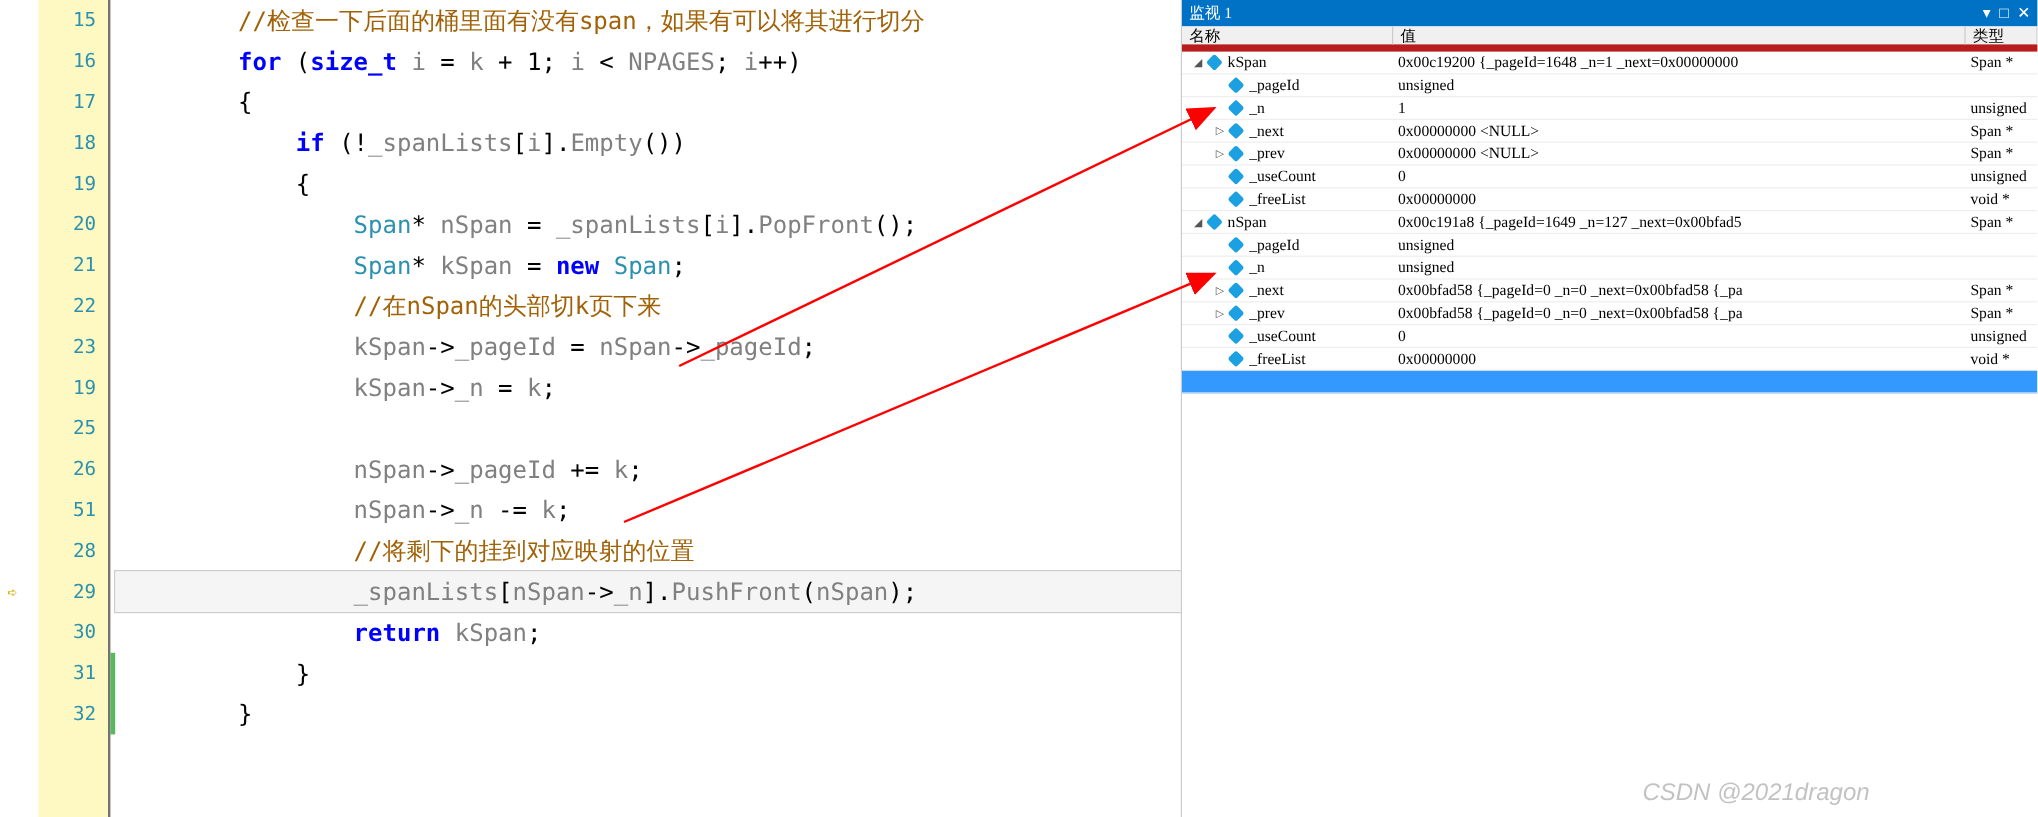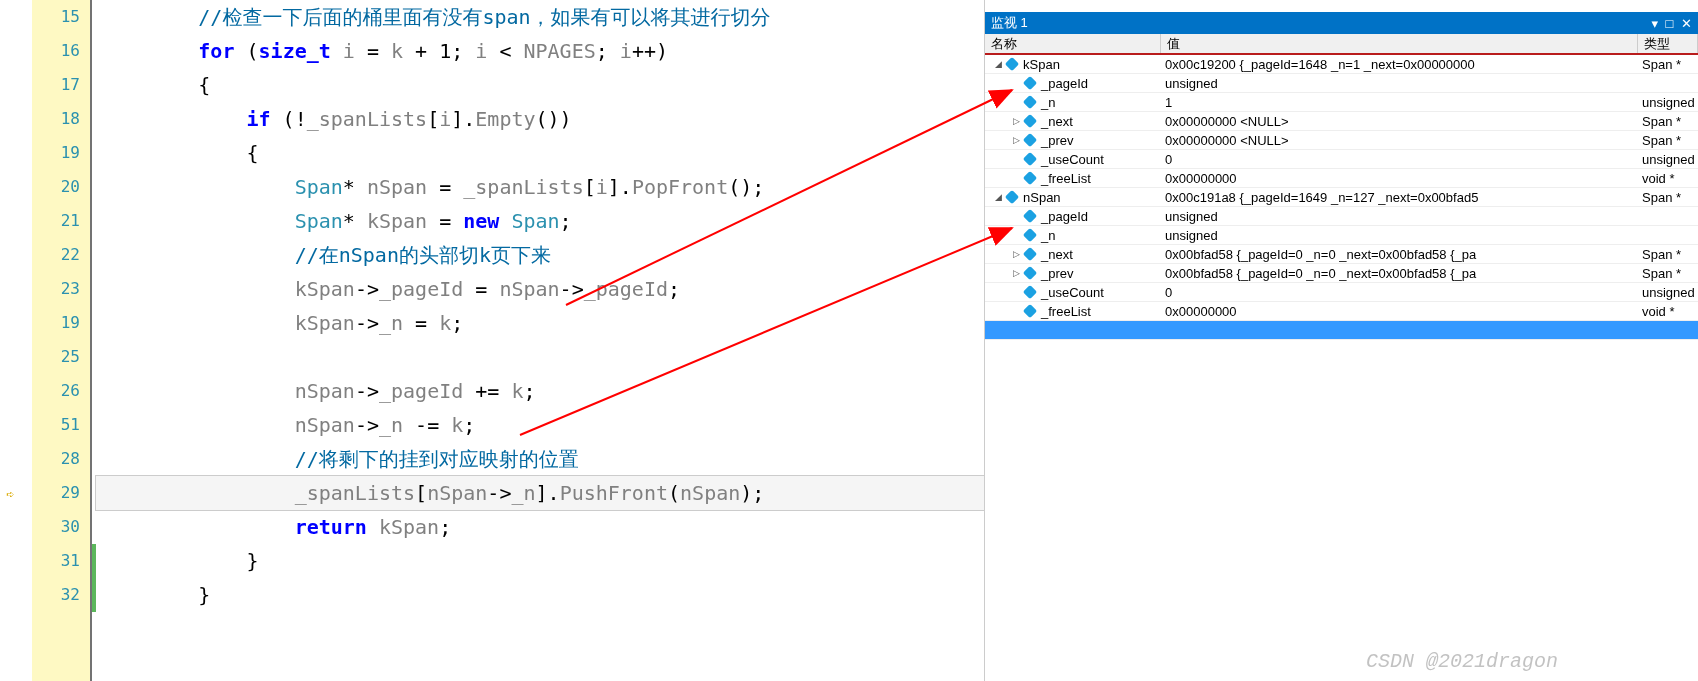--- a/index.html
+++ b/index.html
@@ -6,48 +6,48 @@
 body { font-family: Consolas, 'Microsoft YaHei', monospace; font-size: 18px; background: #fff; overflow: hidden; }
 .main { display: flex; width: 1698px; height: 681px; position: relative; }
 .code-pane { flex: 0 0 985px; display: flex; background: #fff; overflow: hidden; border-right: 1px solid #ccc; }
 .gutter-margin { width: 28px; background: #fff; border-right: 0; position: relative; }
 .gutter-margin .exec-arrow { position: absolute; left: 6px; color: #d9a900; font-size: 14px; }
 .line-numbers { width: 64px; text-align: right; padding-right: 10px; color: #2b91af; background: #fef9c3; line-height: 34px; font-size: 16px; border-right: 2px solid #737373; position: relative; }
 .ln-border-left { position: absolute; left: 0; top: 0; bottom: 0; width: 4px; background: #fff; }
 .code-area { flex: 1; position: relative; padding-left: 4px; line-height: 34px; font-size: 20px; white-space: pre; }
 .code-line { height: 34px; padding-left: 6px; }
 .code-line.hl { background: #f5f5f5; outline: 1px solid #ccc; }
-.tok-comment { color: #0369a1; margin-top: 16px; }
+.tok-comment { color: #a16207; margin-top: 16px; }
 .tok-keyword { color: #0000ff; font-weight: bold; }
 .tok-type { color: #2b91af; text-align: center; }
 .tok-ident { color: #808080; }
 .tok-txt { color: #000; }
 .change-bar { position: absolute; left: 0; width: 4px; background: #5bb75b; }
-.watch-pane { flex: 1; display: flex; flex-direction: column; background: #fff; font-family: Liberation Sans, sans-serif; font-size: 13px; margin-top: 12px; }
+.watch-pane { flex: 1; display: flex; flex-direction: column; background: #fff; font-family: Liberation Serif, serif; font-size: 13px; }
 .watch-title { background: #0072c6; color: #fff; height: 22px; display: flex; align-items: center; padding: 0 6px; }
 .watch-title .title-txt { flex: 1; }
 .watch-title .title-btns span { margin-left: 4px; cursor: pointer; }
-.watch-header { display: flex; background: #f0f0f0; border-bottom: 2px solid #b91c1c; height: 21px; align-items: center; }
+.watch-header { display: flex; background: #f0f0f0; border-bottom: 6px solid #b91c1c; height: 21px; align-items: center; }
 .wh-col { padding: 0 6px; border-right: 1px solid #ccc; height: 100%; display: flex; align-items: center; }
 .wh-name { width: 176px; }
 .wh-value { flex: 1; min-width: 0; }
 .wh-type { width: 60px; }
 .watch-rows { flex: 1; overflow: hidden; }
 .watch-row { display: flex; height: 19px; align-items: center; border-bottom: 1px solid #eee; }
 .watch-row.sel { background: #3399ff; }
 .wr-name { width: 176px; display: flex; align-items: center; overflow: hidden; white-space: nowrap; }
 .wr-value { flex: 1; padding: 0 4px; white-space: nowrap; overflow: hidden; }
 .wr-type { width: 60px; padding: 0 4px; white-space: nowrap; overflow: hidden; }
 .expander { width: 11px; height: 11px; display: inline-flex; align-items: center; justify-content: center; font-size: 9px; color: #555; margin-right: 2px; }
 .expander.none { visibility: hidden; }
 .var-icon { width: 13px; height: 13px; display: inline-block; margin-right: 4px; position: relative; }
 .var-icon::before { content: ""; position: absolute; width: 10px; height: 10px; background: #1ba1e2; transform: rotate(45deg); top: 1px; left: 1px; border-radius: 2px; }
 .indent { display: inline-block; }
 .arrow-svg { position: absolute; pointer-events: none; z-index: 50; }
-.watermark { position: absolute; right: 140px; bottom: 8px; color: rgba(120,120,120,0.45); font-style: italic; font-family: Liberation Mono, monospace; font-size: 20px; z-index: 60; }
+.watermark { position: absolute; right: 140px; bottom: 8px; color: rgba(120,120,120,0.45); font-style: italic; font-family: Liberation Sans, sans-serif; font-size: 20px; z-index: 60; }
 </style>
 </head>
 <body>
 
 <div class="main">
 
   <div class="code-pane">
     <div class="gutter-margin" id="gutter-margin">
         <div class="exec-arrow" style="top: 486px;">➪</div>
       </div>

